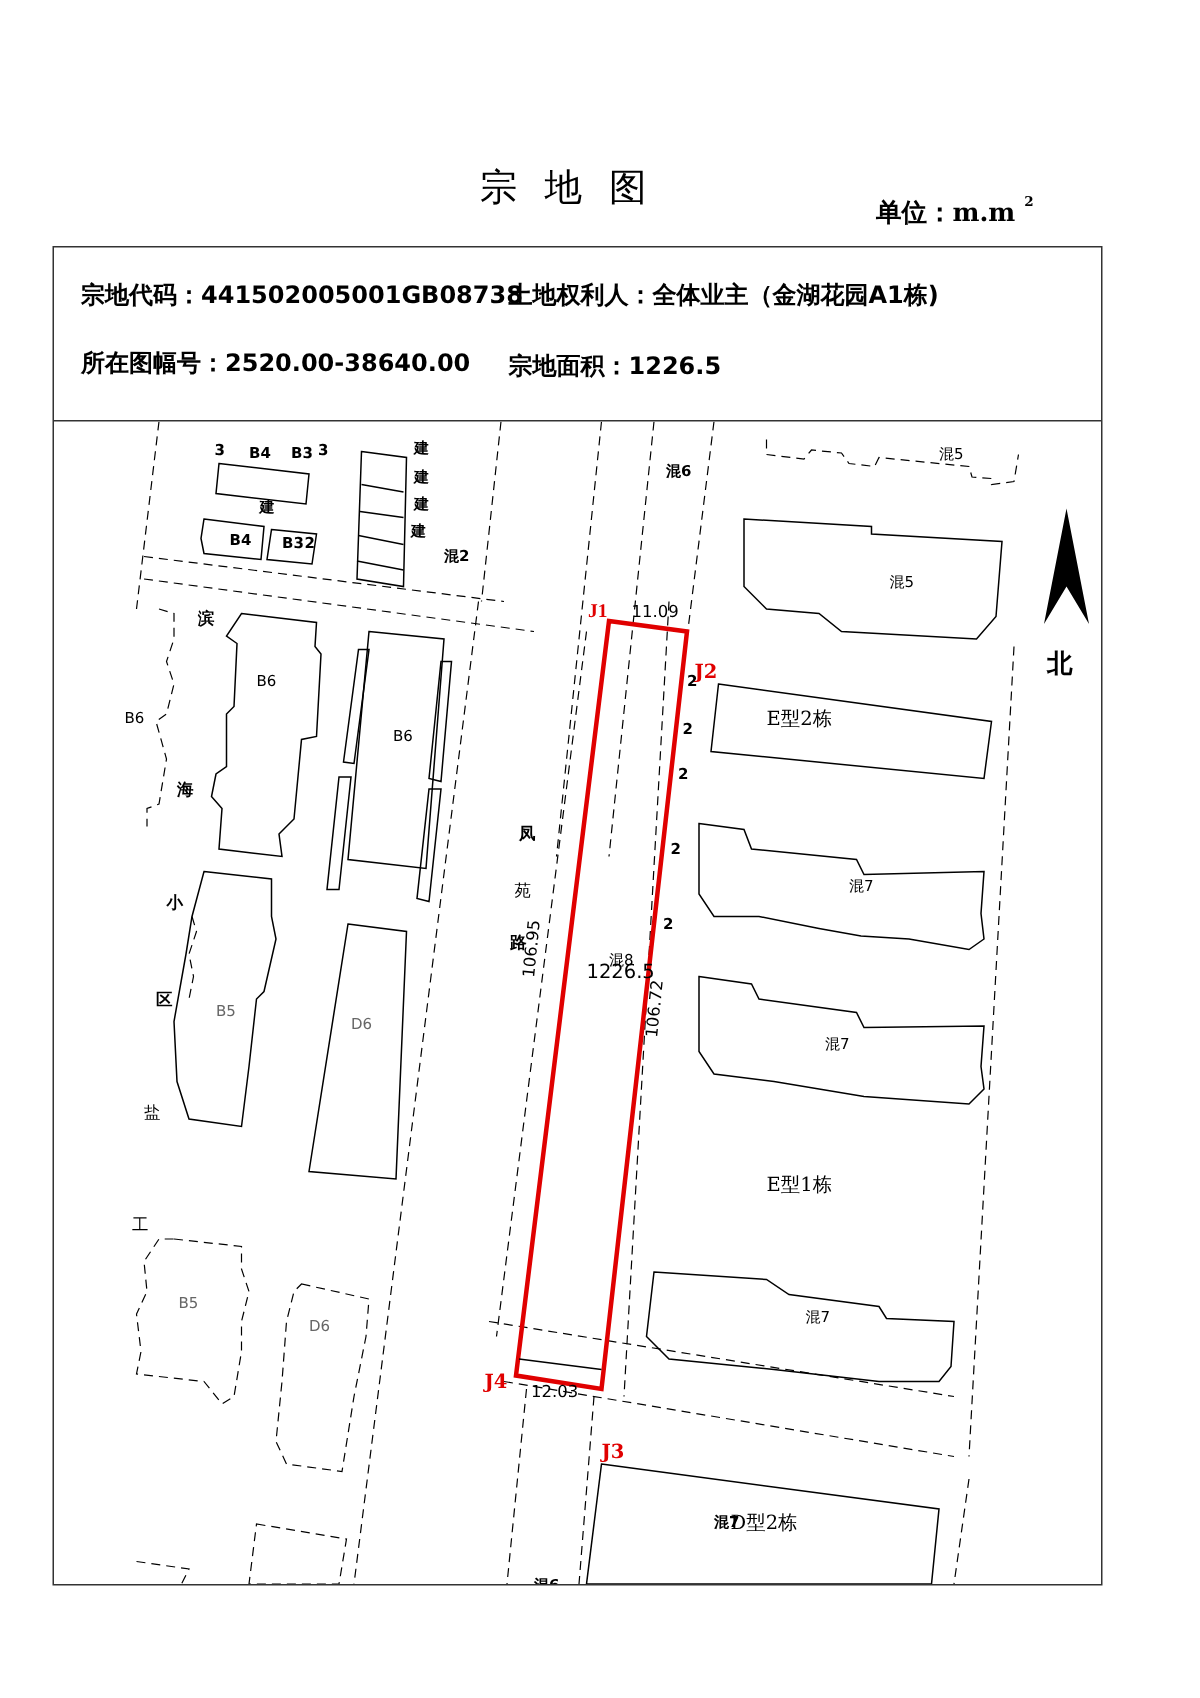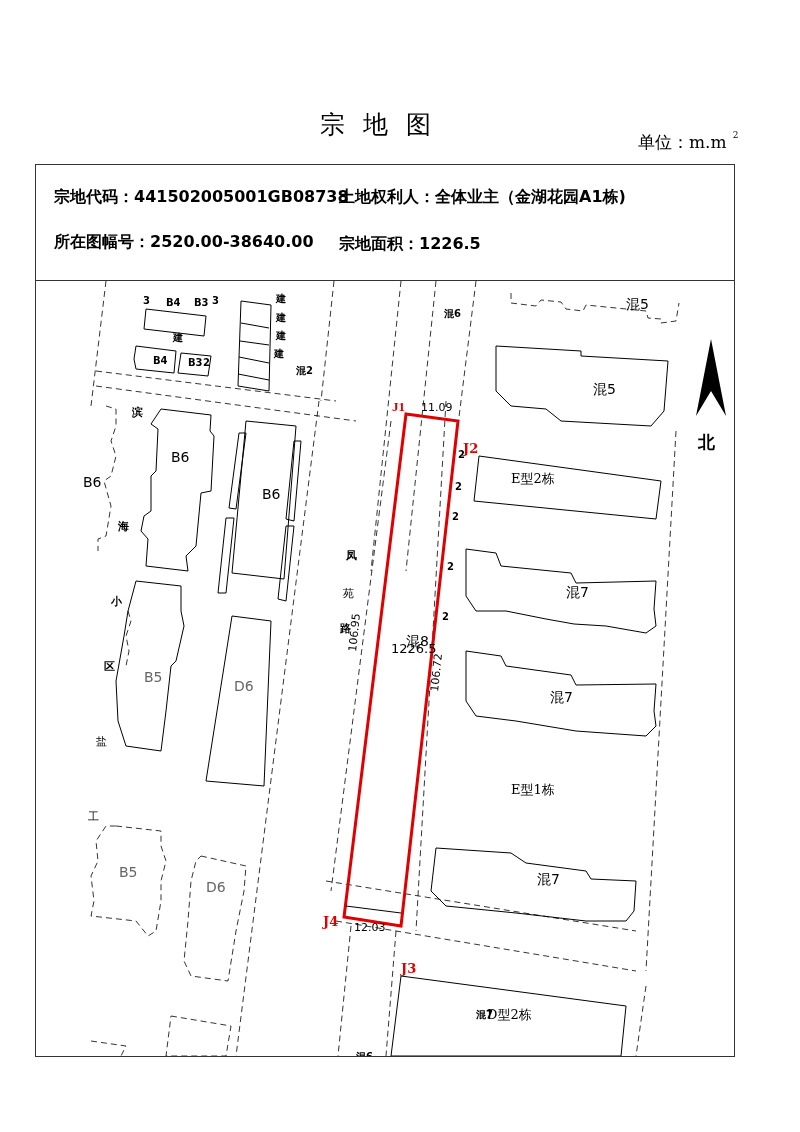--- a/index.html
+++ b/index.html
@@ -1,31 +1,31 @@
 <!DOCTYPE html>
 <html><head>
 <meta charset="utf-8">
 <style>
   html, body { margin: 0; padding: 0; background: #ffffff; }
   body { width: 800px; height: 1132px; position: relative; overflow: hidden;
          font-family: "DejaVu Serif", "Liberation Serif", serif; color: #000; }
   .title { position: absolute; left: 320px; top: 108px; font-size: 25px; letter-spacing: 18px;
            font-weight: normal; }
-  .unit { position: absolute; left: 638px; top: 130px; font-size: 17px; font-weight: normal; }
+  .unit { position: absolute; left: 584px; top: 130px; font-size: 17px; font-weight: bold; }
   .unit sup { font-size: 9px; vertical-align: 10px; margin-left: 6px; }
   .frame { position: absolute; left: 35px; top: 164px; width: 700px; height: 893px;
            border: 1.5px solid #333; box-sizing: border-box; }
   .info { position: absolute; left: 0; top: 0; width: 100%; height: 116px;
           border-bottom: 1.5px solid #333; box-sizing: border-box; }
   .info-field { position: absolute; font-size: 16px; font-weight: bold; white-space: nowrap;
                 font-family: "DejaVu Sans", sans-serif; }
   .info-field .lbl, .info-field .val { font-weight: bold; }
   .map { position: absolute; left: 0; top: 116px; width: 100%; height: 775px; overflow: hidden; }
   .map svg { position: absolute; left: 0; top: 0; }
-  .lbl-map { position: absolute; font-size: 14px; font-family: "DejaVu Sans", sans-serif; white-space: nowrap; }
+  .lbl-map { position: absolute; font-size: 10px; font-family: "DejaVu Sans", sans-serif; white-space: nowrap; }
   .lbl-b { font-weight: bold; font-size: 10px; }
   .lbl-bld { position: absolute; font-size: 13px; white-space: nowrap; }
   .corner { position: absolute; color: #e00000; font-weight: bold; font-size: 13px; }
   .dim { position: absolute; font-size: 11px; font-family: "DejaVu Sans", sans-serif; white-space: nowrap; }
   .north { position: absolute; left: 662px; top: 150px; font-size: 17px; font-weight: bold;
            font-family: "DejaVu Sans", sans-serif; }
   .road { position: absolute; font-size: 11px; font-weight: bold; font-family: "DejaVu Sans", sans-serif; }
 </style>
 </head>
 <body>

